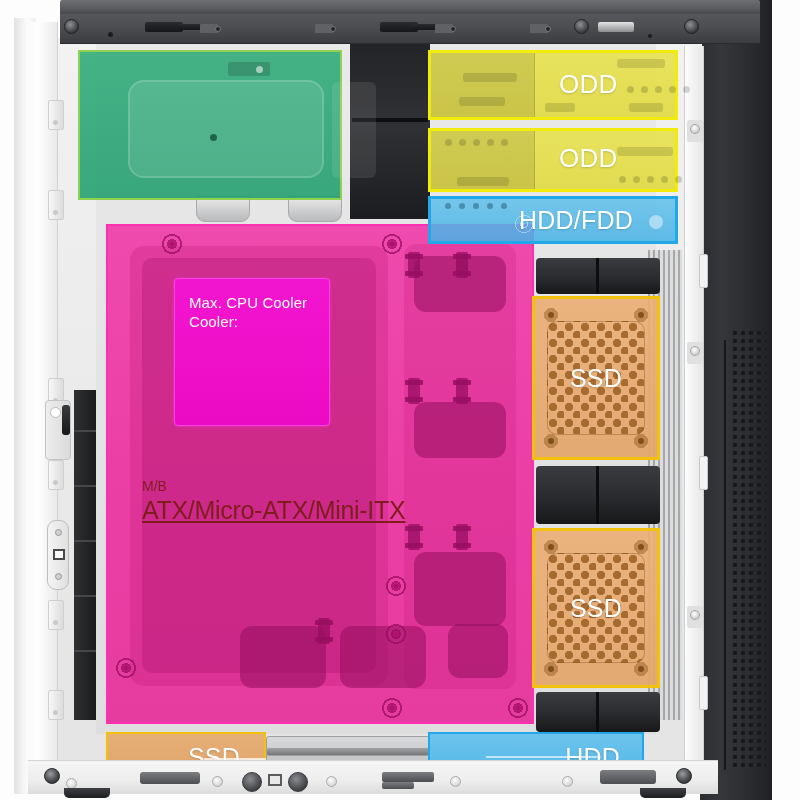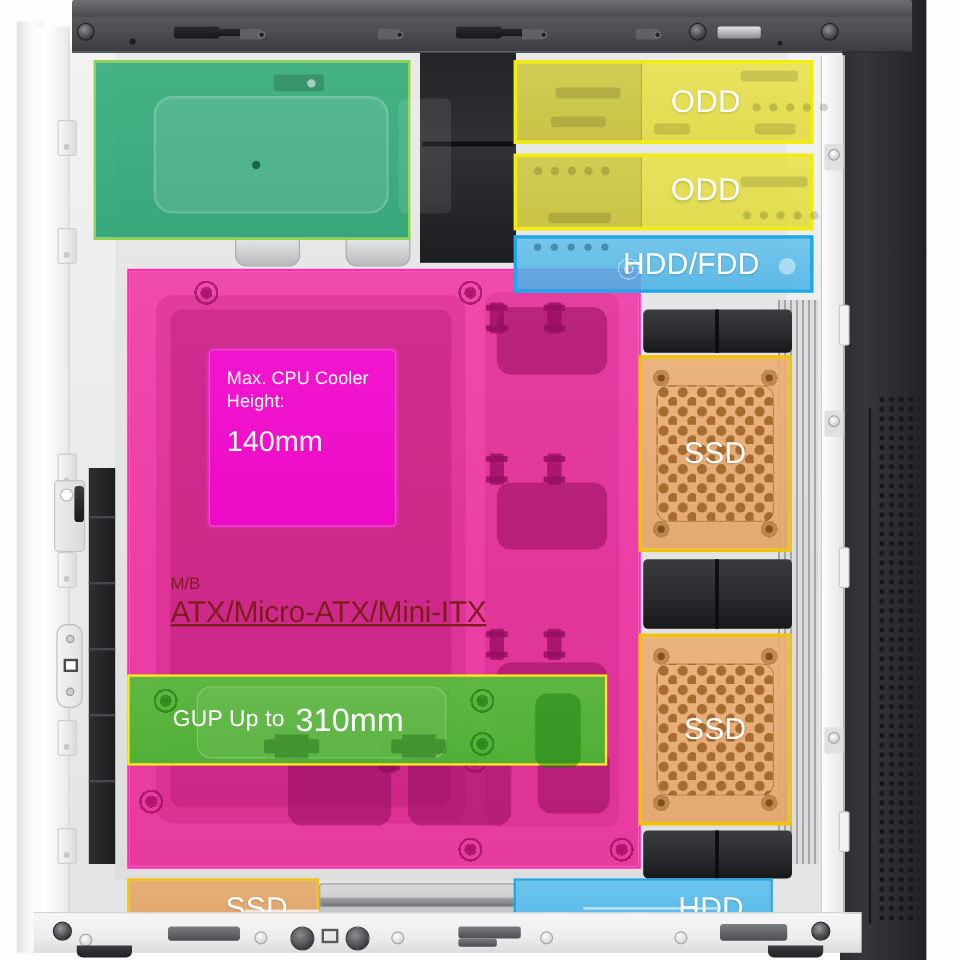--- a/index.html
+++ b/index.html
@@ -223,21 +223,21 @@
   }
   .mb-clip::before, .mb-clip::after{
     content:""; position:absolute; left:-3px; width:18px;height:5px;
     background: rgba(150,14,95,.85); border-radius:1px;
   }
   .mb-clip::before{ top:2px; }
   .mb-clip::after{ bottom:2px; }
 
   
   .cpu-box {
-    position:absolute; left:174px; top:291px; width:156px; height:148px;
+    position:absolute; left:174px; top:278px; width:156px; height:148px;
     background: linear-gradient(180deg,#f215cf 0%, #ec0bc5 100%);
     border:1px solid #ff3fe0;
     border-radius:4px;
     box-shadow: 0 0 3px rgba(255,60,230,.7);
     padding:14px 0 0 14px;
     color:#ffffff;
   }
   .cpu-box .l1{ font-size:15px; line-height:19px; letter-spacing:.1px; }
   .cpu-box .l2{ font-size:24px; line-height:30px; margin-top:10px; font-weight:400; }
 
@@ -573,22 +573,21 @@
     <div class="mb-standoff" style="left:272px;top:470px;">
         <i></i>
       </div>
     <div class="mb-standoff" style="left:398px;top:470px;">
         <i></i>
       </div>
   </div>
 
   <div class="cpu-box">
     <div class="l1">Max. CPU Cooler</div>
-    <div class="l1">Height:</div>
-    <div class="l2">140mm</div>
+    <div class="l1">Cooler:</div>
   </div>
 
   <div class="mb-label">
     <div class="small">M/B</div>
     <div class="big">ATX/Micro-ATX/Mini-ITX</div>
   </div>
 
   <div class="ov ov-psu">
     <div class="psu-body"></div>
     <div class="psu-tab">
@@ -676,37 +675,20 @@
       </div>
     <div class="ssd-screw" style="left:8px;bottom:8px;">
         <i></i>
       </div>
     <div class="ssd-screw" style="right:8px;bottom:8px;">
         <i></i>
       </div>
     <span class="txt">SSD</span>
   </div>
 
-  <div class="ov ov-gpu">
-    <div class="gpu-card"></div>
-    <div class="gpu-pcie" style="left:112px;"></div>
-    <div class="gpu-pcie" style="left:218px;"></div>
-    <div class="gpu-standoff" style="left:18px;top:8px;">
-        <i></i>
-      </div>
-    <div class="gpu-standoff" style="left:282px;top:8px;">
-        <i></i>
-      </div>
-    <div class="gpu-standoff" style="left:282px;top:44px;">
-        <i></i>
-      </div>
-    <div class="gpu-slotpill"></div>
-    <span class="t1">GUP Up to</span>
-    <span class="t2">310mm</span>
-  </div>
 
   <div class="ov ov-ssd-bottom">
     <div class="ssd-bottom-dot"></div>
     <div class="ssd-bottom-line"></div>
     <div class="ssd-bottom-oval"></div>
     <span class="txt">SSD</span>
   </div>
 
   <div class="ov ov-hdd-bottom">
     <div class="hdd-bottom-line"></div>

